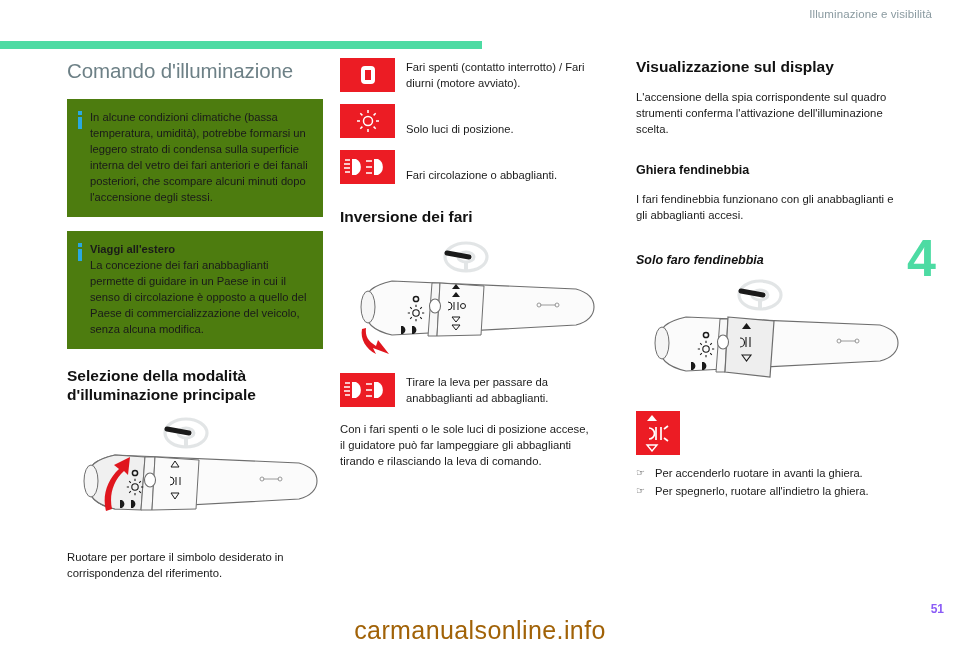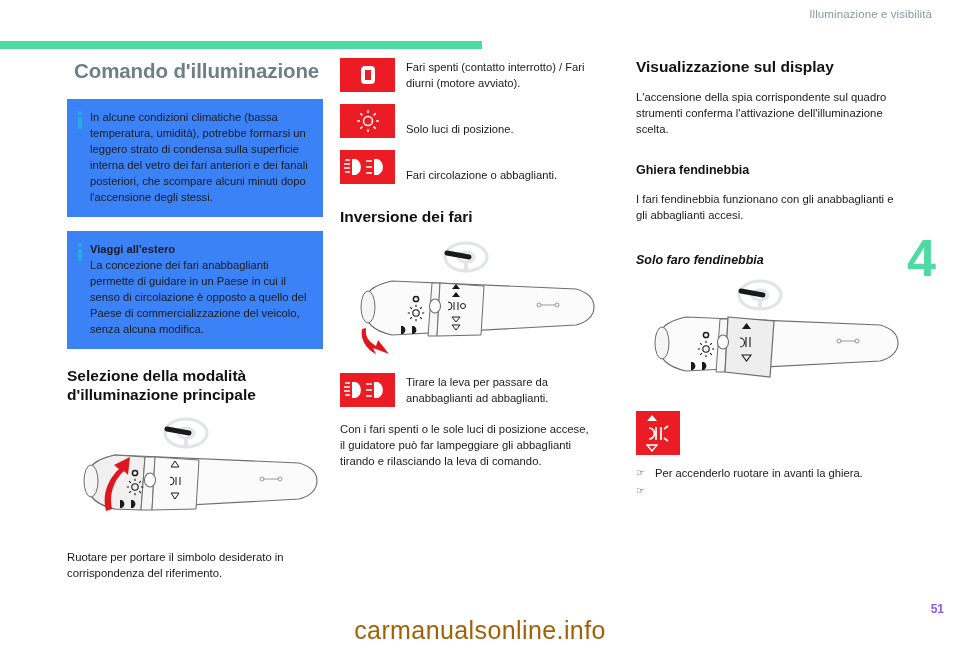--- a/index.html
+++ b/index.html
@@ -50,23 +50,23 @@
     top: 58px;
     width: 256px;
   }
   .col-left   { left: 67px;  }
   .col-mid    { left: 340px; }
   .col-right  { left: 636px; width: 268px; }
 
   
   h1.title {
     font-size: 20.5px;
-    font-weight: bold;
+    font-weight: normal;
     color: #6d8086;
-    margin: 0 0 16px 7px;
+    margin: 0 0 16px 0;
     line-height: 1.22;
     letter-spacing: -0.1px;
   }
   h2.subtitle {
     font-size: 15.5px;
     font-weight: bold;
     color: #111;
     margin: 0 0 12px 0;
     line-height: 1.22;
   }
@@ -78,21 +78,21 @@
   }
   p.body {
     font-size: 11.3px;
     line-height: 1.42;
     margin: 0 0 10px 0;
     color: #1a1a1a;
   }
 
   
   .infobox {
-    background: #3b82f6;
+    background: #4d7c0f;
     padding: 10px 11px 12px 11px;
     margin-bottom: 14px;
     position: relative;
     display: flex;
     gap: 8px;
     align-items: flex-start;
   }
   .info-i {
     flex: 0 0 auto;
     width: 4px;
@@ -427,18 +427,19 @@
     </svg>
   </div>
 
   <ul class="hand-list">
     <li>
       <span class="hand">☞</span>
       <span>Per accenderlo ruotare in avanti la ghiera.</span>
     </li>
     <li>
       <span class="hand">☞</span>
+      <span>Per spegnerlo, ruotare all'indietro la ghiera.</span>
     </li>
   </ul>
 </div>
 
 <div class="page-num">51</div>
 <div class="watermark">carmanualsonline.info</div>
 
 </body></html>

